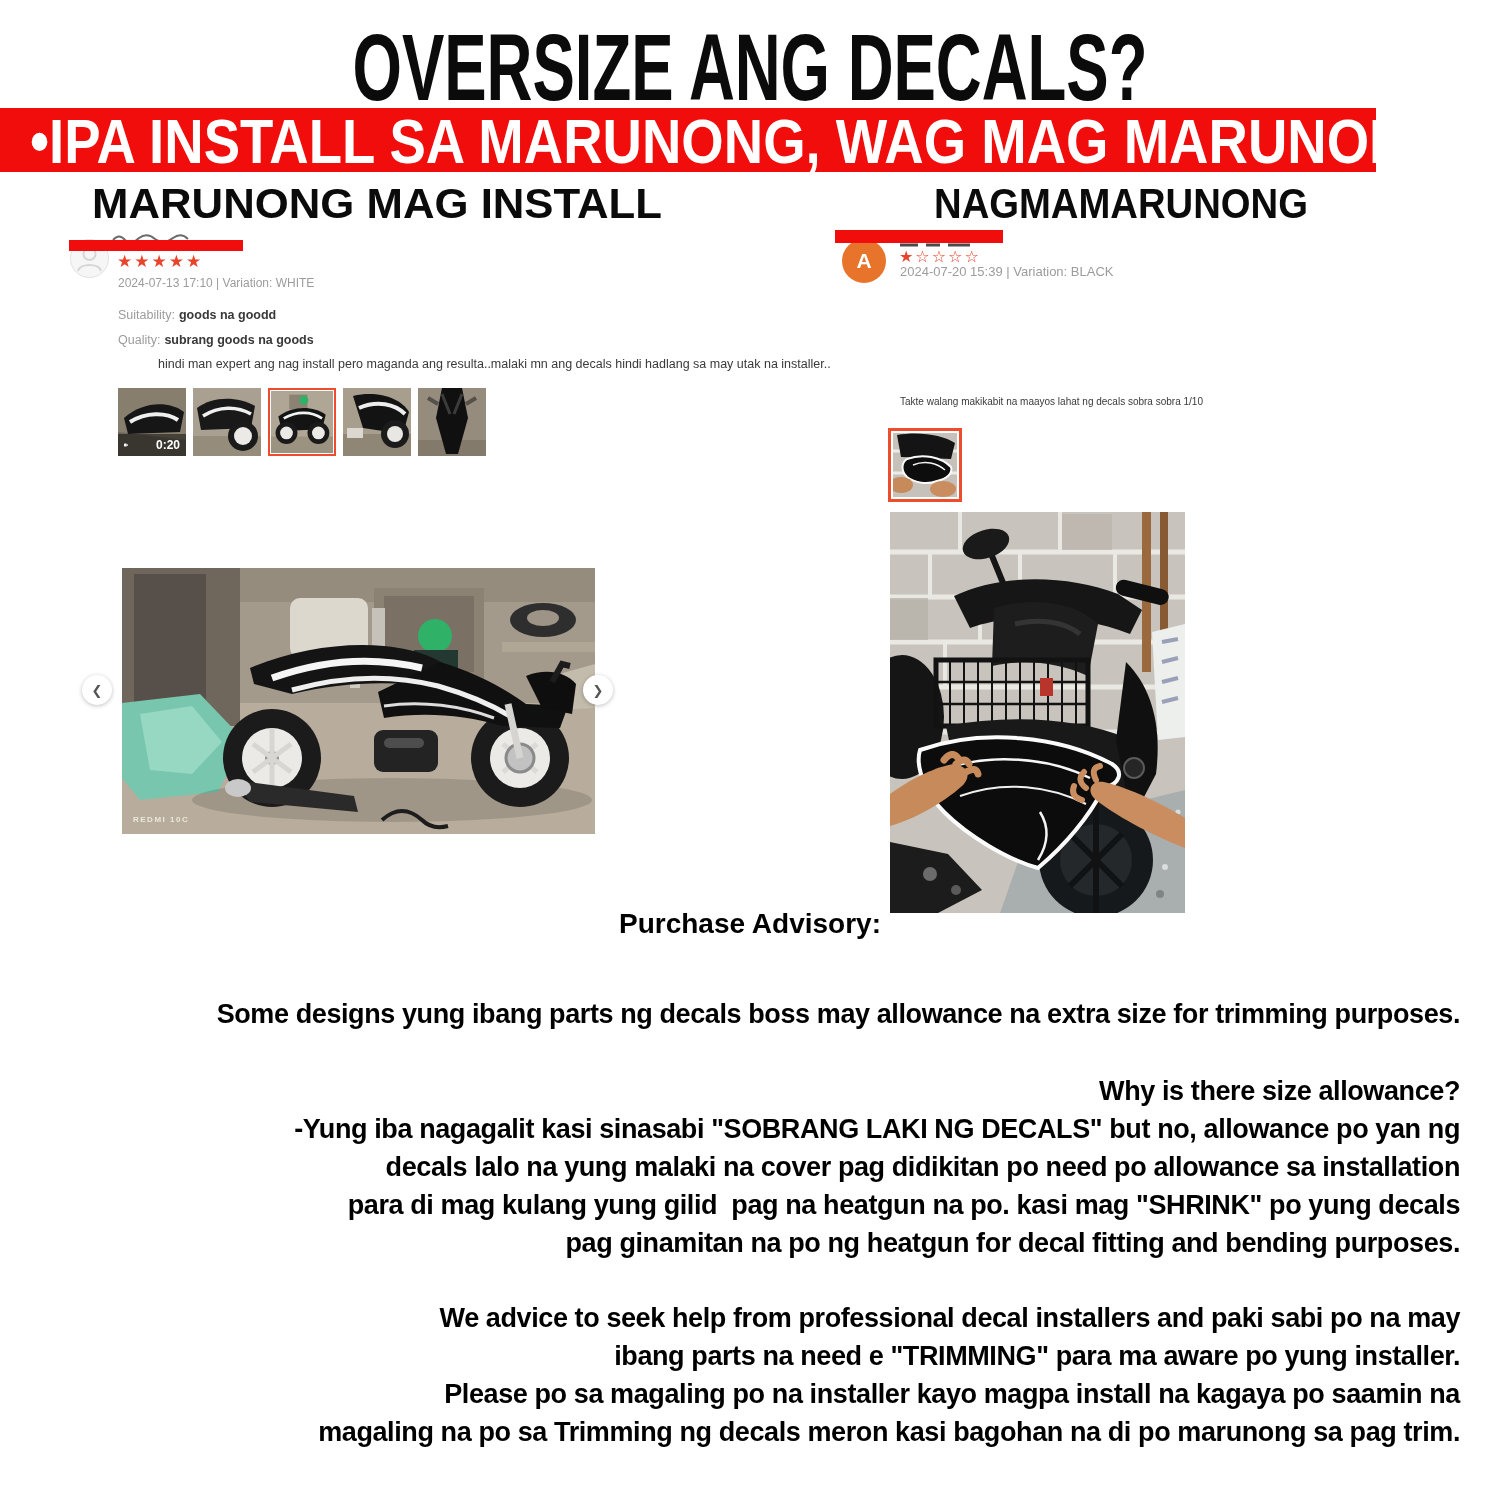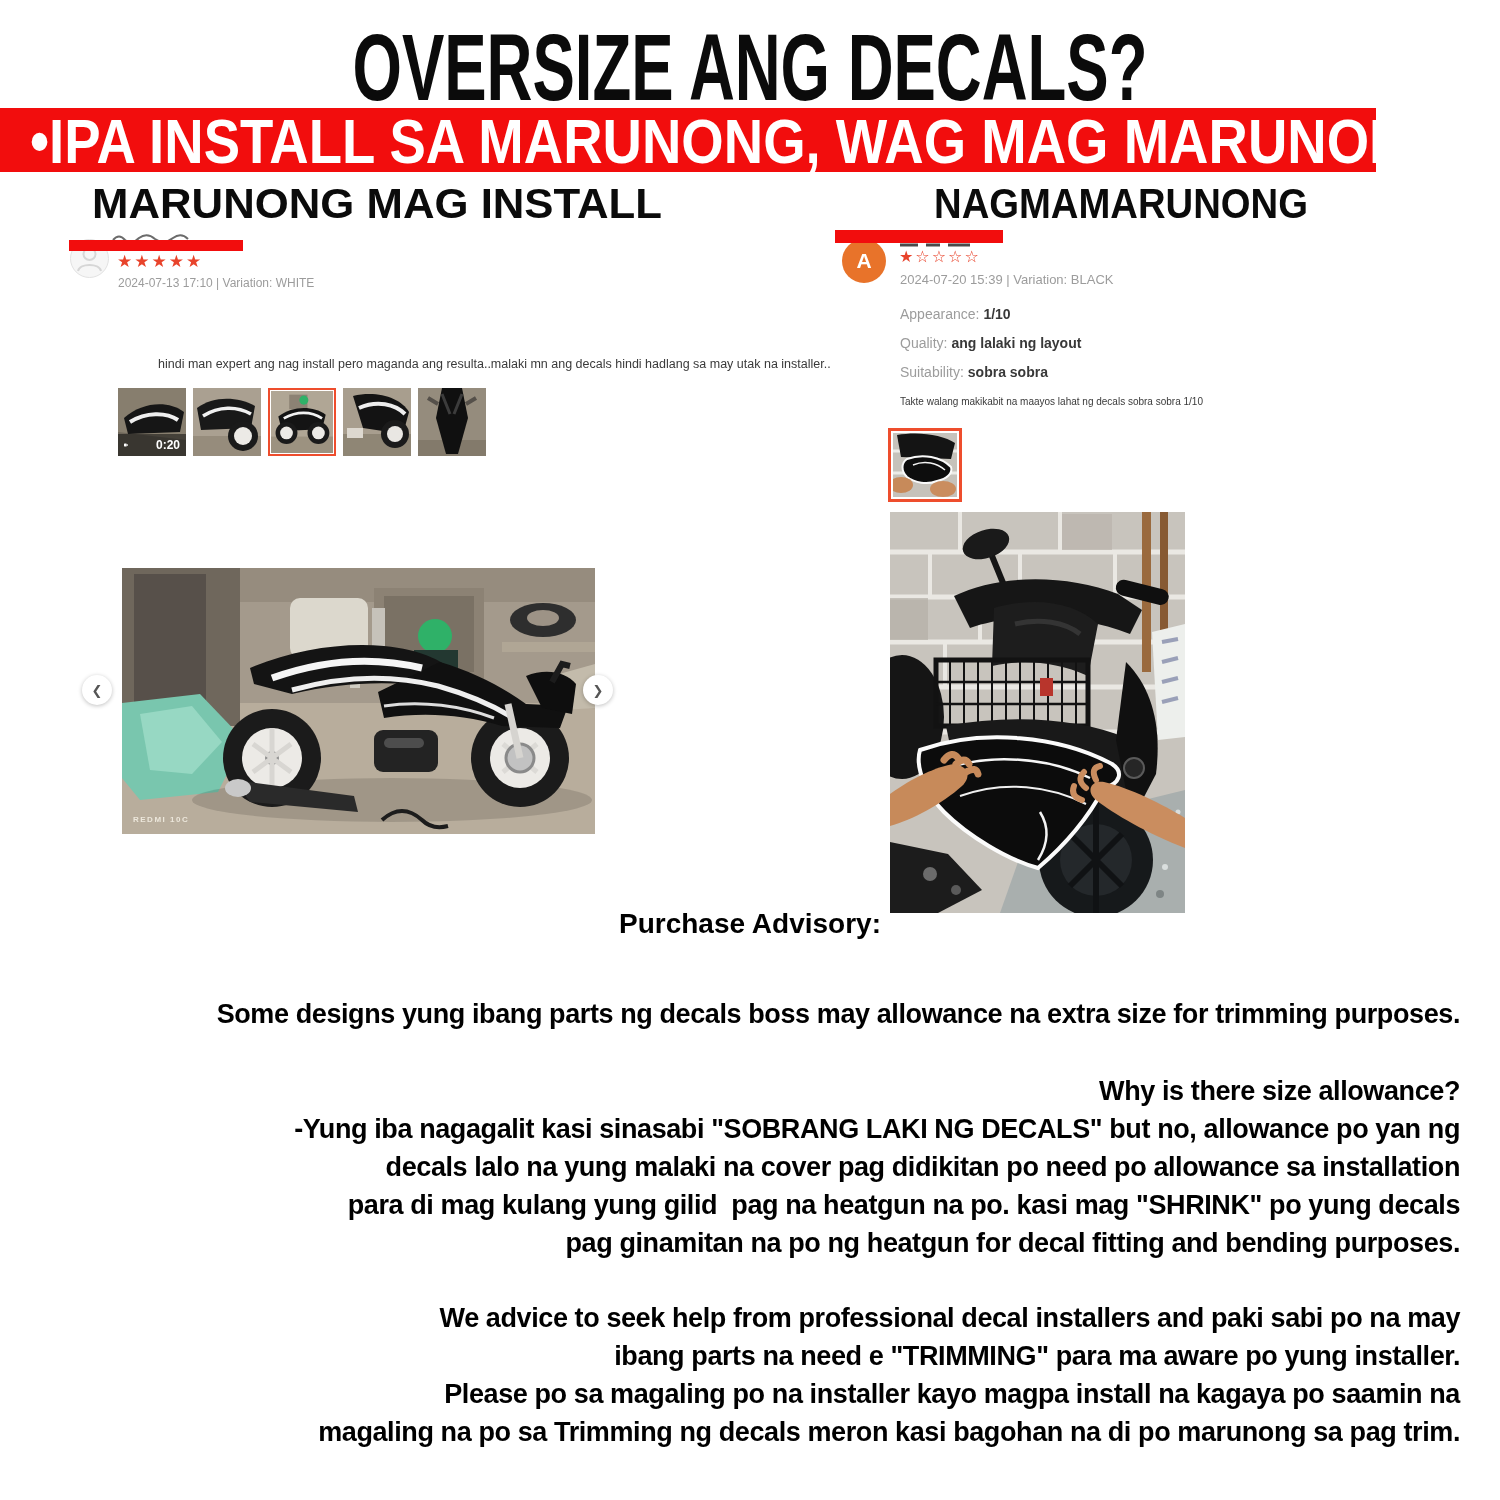--- a/index.html
+++ b/index.html
@@ -68,20 +68,24 @@
       <circle cx="18.5" cy="14" r="6" fill="none" stroke="#d6d6d6" stroke-width="2"></circle>
       <path d="M7,31 C9,23 28,23 30,31" fill="none" stroke="#d6d6d6" stroke-width="2"></path>
     </svg>
   </div>
   <svg class="abs" style="left:110px;top:231px;" width="120" height="12">
     <path d="M3,9 q6,-7 12,0 q6,6 14,-2 q8,-6 16,1 q9,6 18,-1 q8,-6 15,1" stroke="#6b6b6b" stroke-width="2" fill="none"></path>
   </svg>
   <div class="redact" style="left:69px;top:240px;width:174px;height:11px;"></div>
   <div class="stars" style="left:117px;top:251px;font-size:17px;">★★★★★</div>
   <div class="dateline" style="left:118px;top:276px;font-size:12px;">2024-07-13 17:10 | Variation: WHITE</div>
+  <div class="fields" style="left:118px;top:303px;font-size:12.5px;line-height:25px;">
+    <span class="row"><span class="flabel">Suitability:</span><span class="fvalue">goods na goodd</span></span>
+    <span class="row"><span class="flabel">Quality:</span><span class="fvalue">subrang goods na goods</span></span>
+  </div>
   <div class="comment" style="left:118px;top:357px;font-size:12.5px;padding-left:40px;">hindi man expert ang nag install pero maganda ang resulta..malaki mn ang decals hindi hadlang sa may utak na installer..</div>
 
   <div class="thumbrow" style="left:118px;top:388px;">
     <div class="thumb">
       <svg viewBox="0 0 68 68">
           <rect width="68" height="68" fill="#877e6e"></rect>
         <path d="M0,44 L68,52 L68,68 L0,68 Z" fill="#6e665a"></path>
         <path d="M6,30 C24,14 50,12 66,24 L62,44 L10,46 Z" fill="#161616"></path>
         <path d="M12,34 C28,24 48,24 60,32" stroke="#efefef" stroke-width="4" fill="none"></path>
         </svg>
@@ -195,26 +199,21 @@
   </button>
 
   <div class="avatar-orange" style="left:842px;top:239px;">
       <span>A</span>
     </div>
   <div class="redact" style="left:835px;top:230px;width:168px;height:13px;"></div>
   <svg class="abs" style="left:898px;top:241px;" width="100" height="8">
     <path d="M2,4 h18 M28,4 h14 M50,4 h22" stroke="#4a4a4a" stroke-width="3" fill="none"></path>
   </svg>
   <div class="stars" style="left:899px;top:247px;font-size:16px;">★☆☆☆☆</div>
-  <div class="dateline" style="left:900px;top:272px;font-size:13px;">2024-07-20 15:39 | Variation: BLACK</div>
-  <div class="fields" style="left:900px;top:300px;font-size:14px;line-height:29px;">
-    <span class="row"><span class="flabel">Appearance:</span><span class="fvalue">1/10</span></span>
-    <span class="row"><span class="flabel">Quality:</span><span class="fvalue">ang lalaki ng layout</span></span>
-    <span class="row"><span class="flabel">Suitability:</span><span class="fvalue">sobra sobra</span></span>
-  </div>
+  <div class="dateline" style="left:900px;top:264px;font-size:13px;">2024-07-20 15:39 | Variation: BLACK</div>
   <div class="comment" style="left:900px;top:396px;font-size:10px;">Takte walang makikabit na maayos lahat ng decals sobra sobra 1/10</div>
 
   <div class="bigthumb" style="left:888px;top:428px;">
     <svg viewBox="0 0 64 64">
         <rect width="64" height="64" fill="#c6c2bb"></rect>
       <path d="M0,18 H64 M0,40 H64" stroke="#ecebe7" stroke-width="3"></path>
       <path d="M4,2 C26,-2 50,2 62,10 L58,26 L8,24 Z" fill="#141414"></path>
       <path d="M14,26 C30,20 48,24 58,34 C60,40 54,46 44,48 C34,52 22,50 14,44 C8,38 8,30 14,26 Z" fill="#0d0d0d" stroke="#fafafa" stroke-width="2"></path>
       <path d="M20,32 C32,27 44,30 52,37" stroke="#f2f2f2" stroke-width="1.5" fill="none"></path>
       <ellipse cx="8" cy="52" rx="12" ry="8" fill="#c78a5a"></ellipse>

